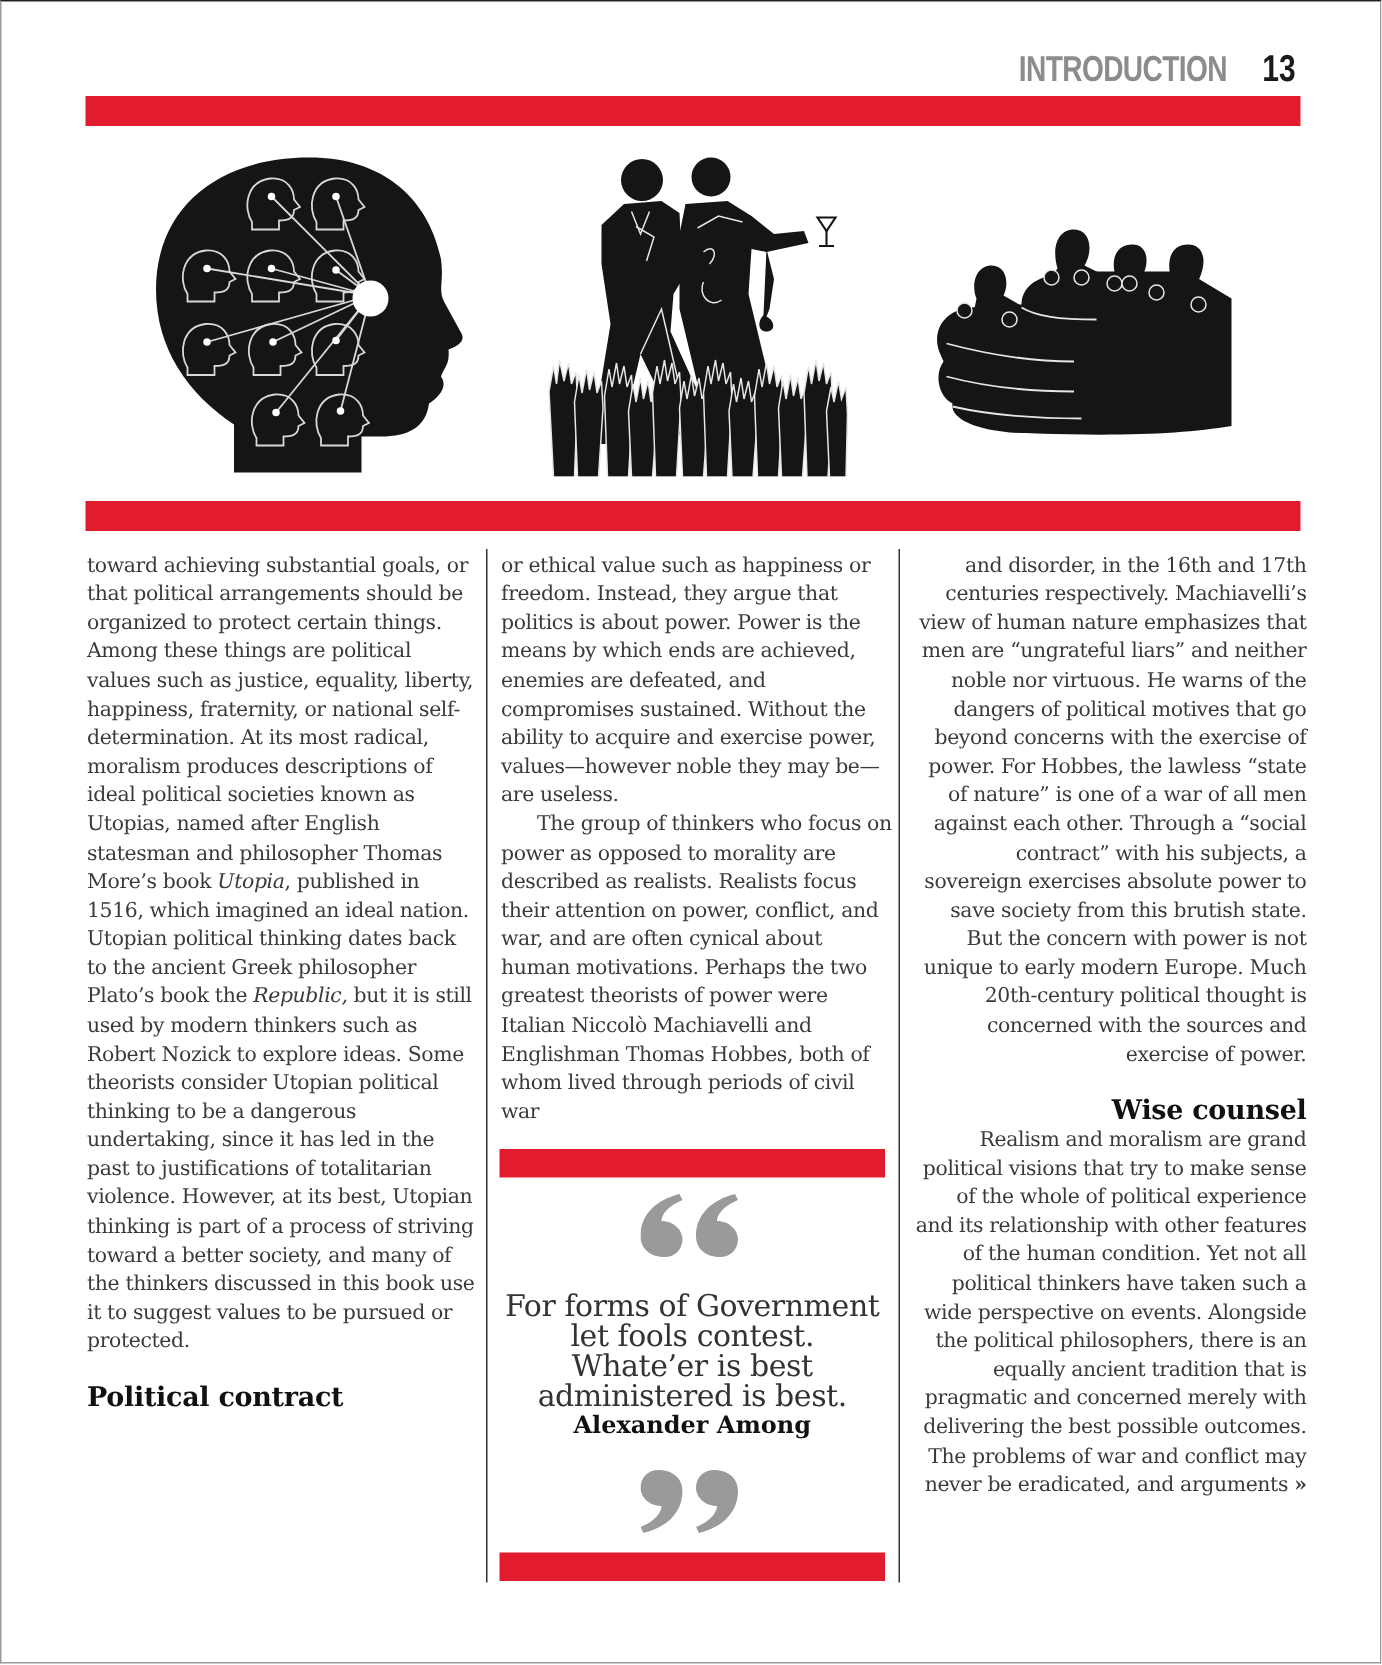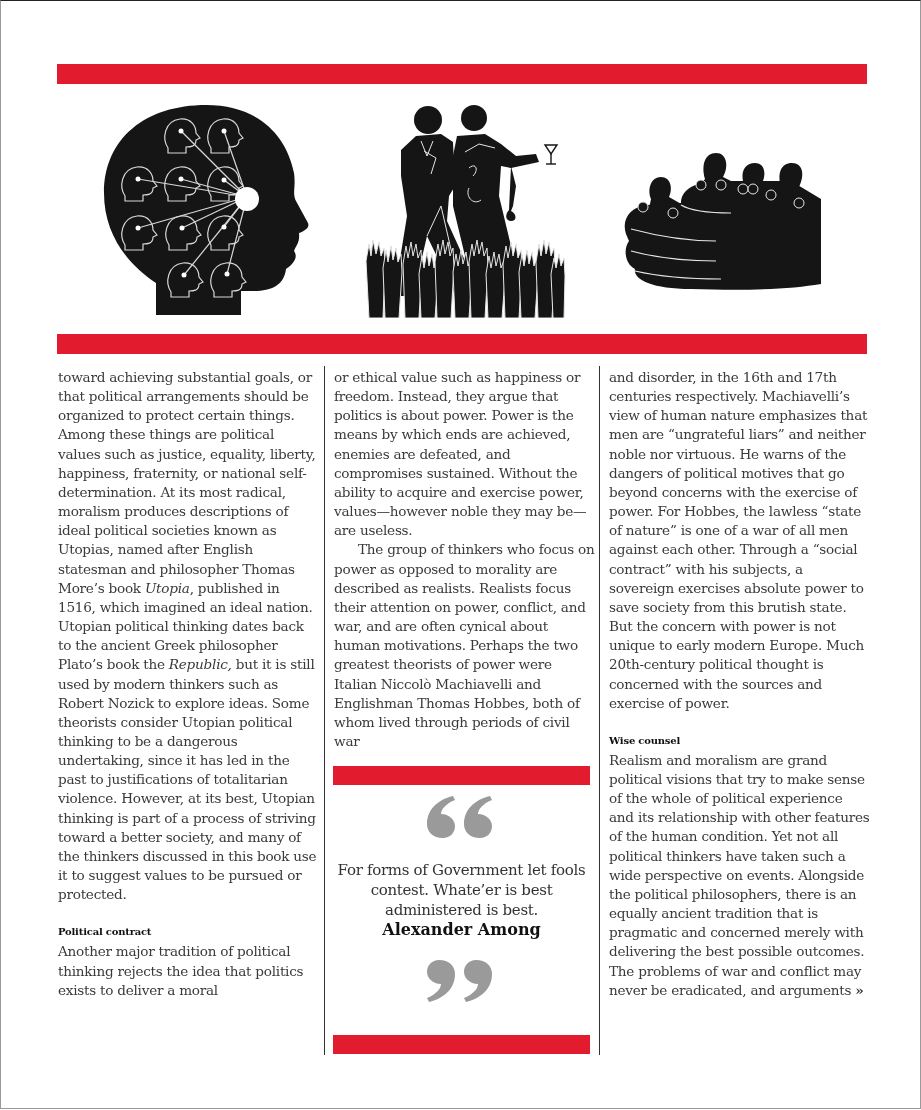--- a/index.html
+++ b/index.html
@@ -35,47 +35,51 @@
   .illus-3 { left: 620px; top: 118px; width: 215px; height: 180px; }
 
   .col {
     position: absolute; top: 367px;
     font-family: "DejaVu Serif", serif; font-size: 13.6px; line-height: 19.15px;
     color: #3a3a3a; letter-spacing: -0.25px;
   }
   .col p { margin: 0; }
   .col-1 { left: 57px; width: 262px; }
   .col-2 { left: 333px; width: 262px; }
-  .col-3 { left: 608px; width: 262px; }
+  .col-3 { left: 608px; width: 262px; text-align: right; }
   .col .indent { text-indent: 24px; }
   .col .subhead {
     font-family: "DejaVu Serif", serif; font-weight: bold; color: #111;
-    font-size: 10px; letter-spacing: -0.2px; margin-top: 18px; line-height: 20px;
+    font-size: 18px; letter-spacing: -0.2px; margin-top: 18px; line-height: 20px;
   }
   .col em { }
   .divider { position: absolute; width: 1px; background: #333; }
   .div-1 { left: 323px; top: 365px; height: 689px; }
   .div-2 { left: 598px; top: 365px; height: 689px; }
 
   .pullquote {
     position: absolute; left: 332px; top: 795px; width: 257px; height: 230px;
     text-align: center; font-family: "DejaVu Serif", serif; color: #333;
   }
   .quote-mark {
     display: block; margin: 0 auto; width: 70px; height: 42px;
   }
-  .pullquote .qtext { font-size: 15px; line-height: 20px; letter-spacing: -0.3px; margin-top: 22px; }
+  .pullquote .qtext { font-size: 20px; line-height: 20px; letter-spacing: -0.3px; margin-top: 22px; }
   .pullquote .qauthor { font-weight: bold; color: #111; font-size: 16px; line-height: 20px; margin-top: 0; }
   .pullquote .close { margin-top: 20px; }
 </style>
 </head>
 <body>
 
 <div class="page">
 
+  <div class="running-head">
+    <span class="section">INTRODUCTION</span>
+    <span class="folio">13</span>
+  </div>
 
   <div class="red-bar bar-top"></div>
 
   <svg class="illus illus-1" viewBox="0 0 220 226">
     <path d="M60,222 L60,190 C30,170 8,140 8,100 C8,45 50,12 110,12 C160,12 190,40 198,80 C200,95 196,100 200,108 L212,130 C214,135 208,138 203,140 C204,150 200,152 198,158 C203,165 196,172 190,176 C188,192 176,198 158,198 L145,198 L145,222 Z" fill="#151515"></path>
     <g fill="none" stroke="#d8d8d8" stroke-width="1.2">
       <line x1="85" y1="38" x2="151" y2="104"></line>
         <line x1="128" y1="38" x2="151" y2="104"></line>
       <line x1="42" y1="86" x2="151" y2="104"></line>
         <line x1="85" y1="86" x2="151" y2="104"></line>
@@ -176,21 +180,20 @@
       <circle cx="150" cy="76" r="5"></circle>
         <circle cx="178" cy="84" r="5"></circle>
     </g>
   </svg>
 
   <div class="red-bar bar-mid"></div>
 
   <div class="col col-1">
     <p><span>toward achieving substantial goals, or that political arrangements should be organized to protect certain things. Among these things are political values such as justice, equality, liberty, happiness, fraternity, or national self-determination. At its most radical, moralism produces descriptions of ideal political societies known as Utopias, named after English statesman and philosopher Thomas More’s book</span> <em>Utopia</em><span>, published in 1516, which imagined an ideal nation. Utopian political thinking dates back to the ancient Greek philosopher Plato’s book the</span> <em>Republic,</em><span> but it is still used by modern thinkers such as Robert Nozick to explore ideas. Some theorists consider Utopian political thinking to be a dangerous undertaking, since it has led in the past to justifications of totalitarian violence. However, at its best, Utopian thinking is part of a process of striving toward a better society, and many of the thinkers discussed in this book use it to suggest values to be pursued or protected.</span></p>
     <p class="subhead">Political contract</p>
-    <p>Another major tradition of political thinking rejects the idea that politics exists to deliver a moral</p>
   </div>
 
   <div class="divider div-1"></div>
 
   <div class="col col-2">
     <p>or ethical value such as happiness or freedom. Instead, they argue that politics is about power. Power is the means by which ends are achieved, enemies are defeated, and compromises sustained. Without the ability to acquire and exercise power, values—however noble they may be—are useless.</p>
     <p class="indent">The group of thinkers who focus on power as opposed to morality are described as realists. Realists focus their attention on power, conflict, and war, and are often cynical about human motivations. Perhaps the two greatest theorists of power were Italian Niccolò Machiavelli and Englishman Thomas Hobbes, both of whom lived through periods of civil war</p>
   </div>
 
   <div class="red-bar bar-q1"></div>

